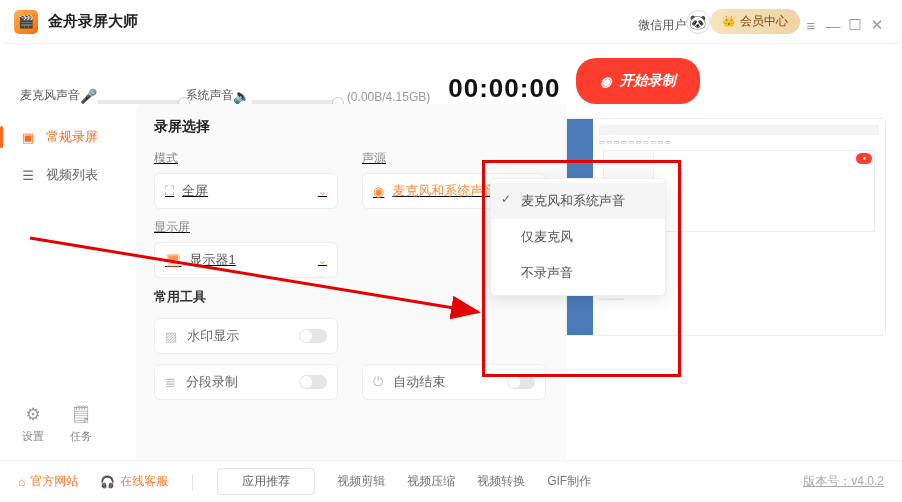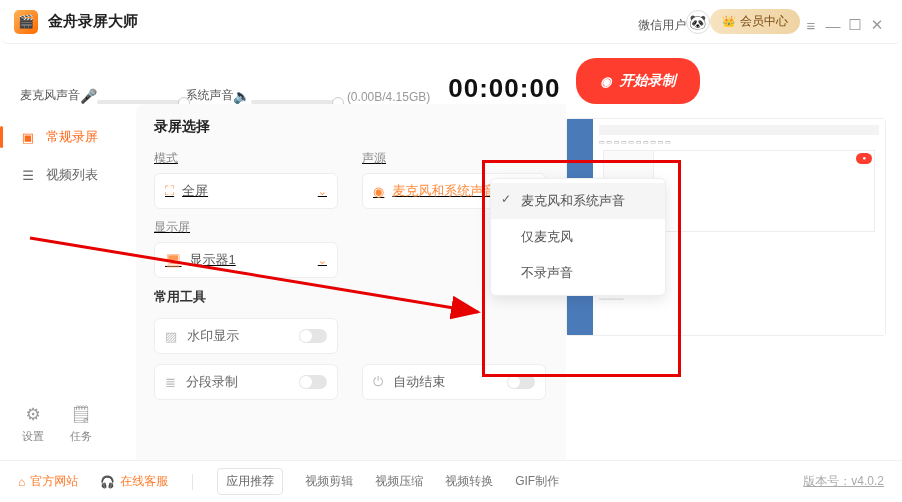--- a/index.html
+++ b/index.html
@@ -68,21 +68,21 @@
 .dd-item.sel{background:#f5f5f5;}
 .dd-item.sel::before{content:"✓"; position:absolute; left:10px; color:#666; font-size:12px;}
 
 .red-box{position:absolute; border:3px solid #e60000; pointer-events:none; z-index:20;}
 .arrow-svg{position:absolute; pointer-events:none; z-index:21;}
 
 .footer{position:absolute; bottom:0; left:0; right:0; height:42px; border-top:1px solid #f0f0f0; display:flex; align-items:center; padding:0 18px; font-size:12px; color:#777; gap:22px;}
 .ft-item{display:flex; align-items:center; gap:5px; cursor:pointer;}
 .ft-item.accent{color:#ff7a2a;}
 .ft-divider{width:1px; height:16px; background:#e5e5e5; margin:0 2px;}
-.ft-btn{border:1px solid #e5e5e5; border-radius:4px; padding:4px 8px; font-size:12px; color:#666; background:#fff;}
+.ft-btn{border:1px solid #e5e5e5; border-radius:4px; padding:4px 24px; font-size:12px; color:#666; background:#fff;}
 .version{margin-left:auto; color:#aaa;text-decoration:underline;}
 </style>
 </head>
 <body>
 
 <div class="titlebar">
   <div class="app-icon"></div>
   <div class="app-title">金舟录屏大师</div>
   <div class="titlebar-right">
     <span class="wechat-label">微信用户</span>

